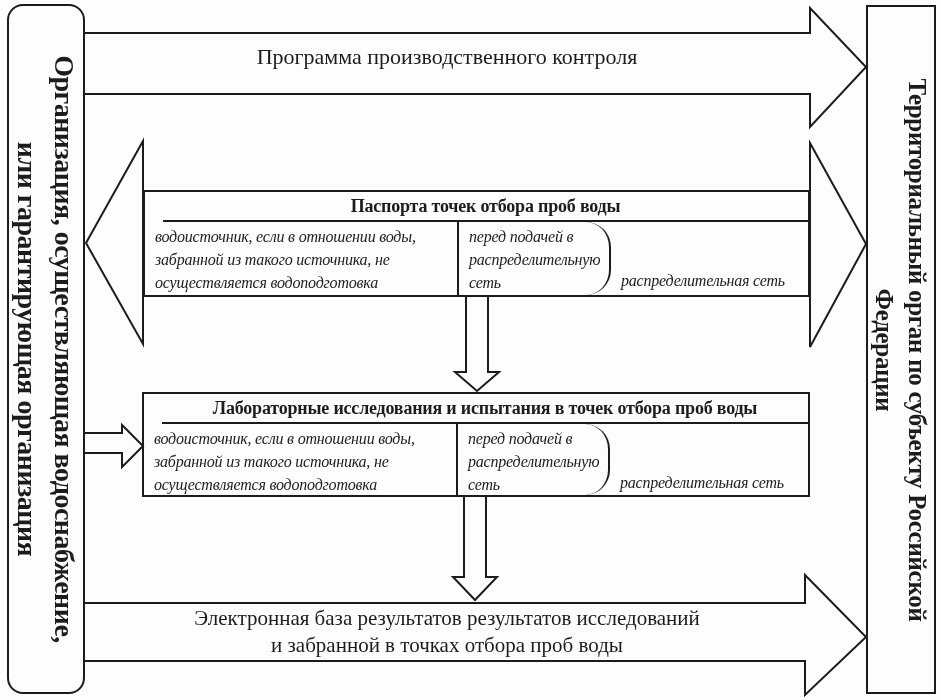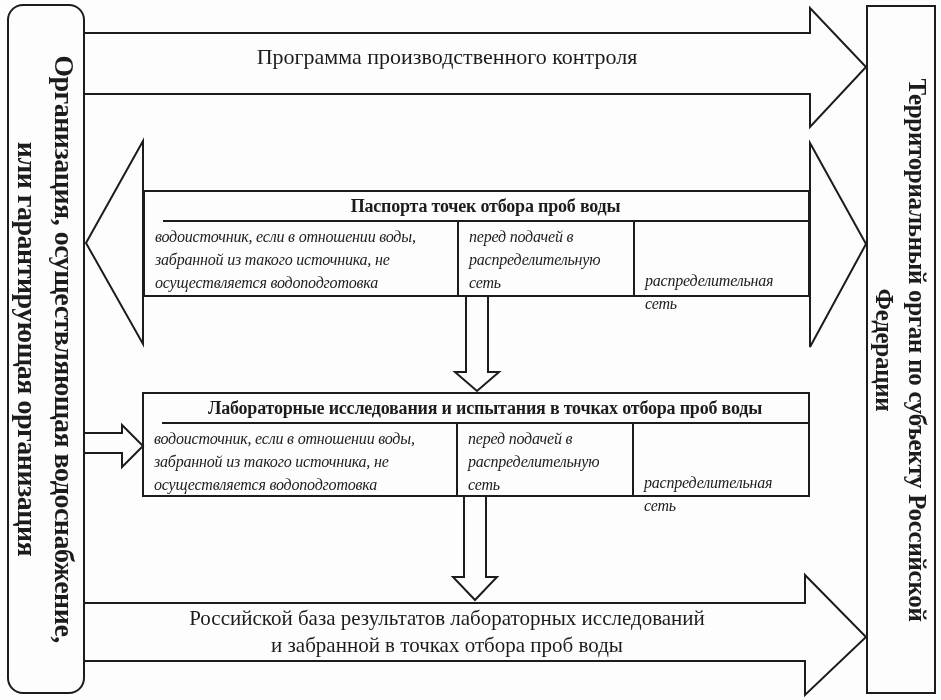--- a/index.html
+++ b/index.html
@@ -38,21 +38,21 @@
     font-weight:bold;font-size:18px;text-align:center;letter-spacing:-0.2px;margin-left:18px;
   }
   .tbl-row{display:flex;}
   #passport-table .tbl-row{height:73px;}
   #lab-table .tbl-row{height:71px;}
   .tbl-cell{
     font-style:italic;font-size:16px;line-height:23px;
     padding:3px 3px 0 10px;box-sizing:border-box;letter-spacing:-0.2px;
   }
   .tbl-cell.c1{width:314px;border-right:2px solid #1c1c1c;}
-  .tbl-cell.c2{width:176px;border-right:2px solid #1c1c1c;}
+  .tbl-cell.c2{width:152px;border-right:2px solid #1c1c1c;border-radius:25px;}
   .tbl-cell.c3{flex:1;margin-top:44px;}
 </style>
 </head>
 <body>
 
 <div id="stage">
 
   <svg id="arrow-layer" width="941" height="700" viewBox="0 0 941 700" aria-hidden="true">
     <path class="arrow-shape" d="M84,33 H810 V8 L866,67 L810,127 V94 H84"></path>
     <path class="arrow-shape" d="M143,141 L86,243 L143,344 Z"></path>
@@ -82,26 +82,26 @@
   <div class="tbl" id="passport-table">
     <div class="tbl-header">Паспорта точек отбора проб воды</div>
     <div class="tbl-row">
       <div class="tbl-cell c1">водоисточник, если в отношении воды, забранной из такого источника, не осуществляется водоподготовка</div>
       <div class="tbl-cell c2">перед подачей в распределительную сеть</div>
       <div class="tbl-cell c3">распределительная сеть</div>
     </div>
   </div>
 
   <div class="tbl" id="lab-table">
-    <div class="tbl-header">Лабораторные исследования и испытания в точках отбора проб воды</div>
+    <div class="tbl-header">Лабораторные исследования и испытания в точек отбора проб воды</div>
     <div class="tbl-row">
       <div class="tbl-cell c1">водоисточник, если в отношении воды, забранной из такого источника, не осуществляется водоподготовка</div>
       <div class="tbl-cell c2">перед подачей в распределительную сеть</div>
       <div class="tbl-cell c3">распределительная сеть</div>
     </div>
   </div>
 
   <div class="h-arrow-label" id="bottom-arrow-label">
-    <div>Российской база результатов лабораторных исследований</div>
+    <div>Электронная база результатов результатов исследований</div>
     <div>и забранной в точках отбора проб воды</div>
   </div>
 
 </div>
 
 </body></html>

